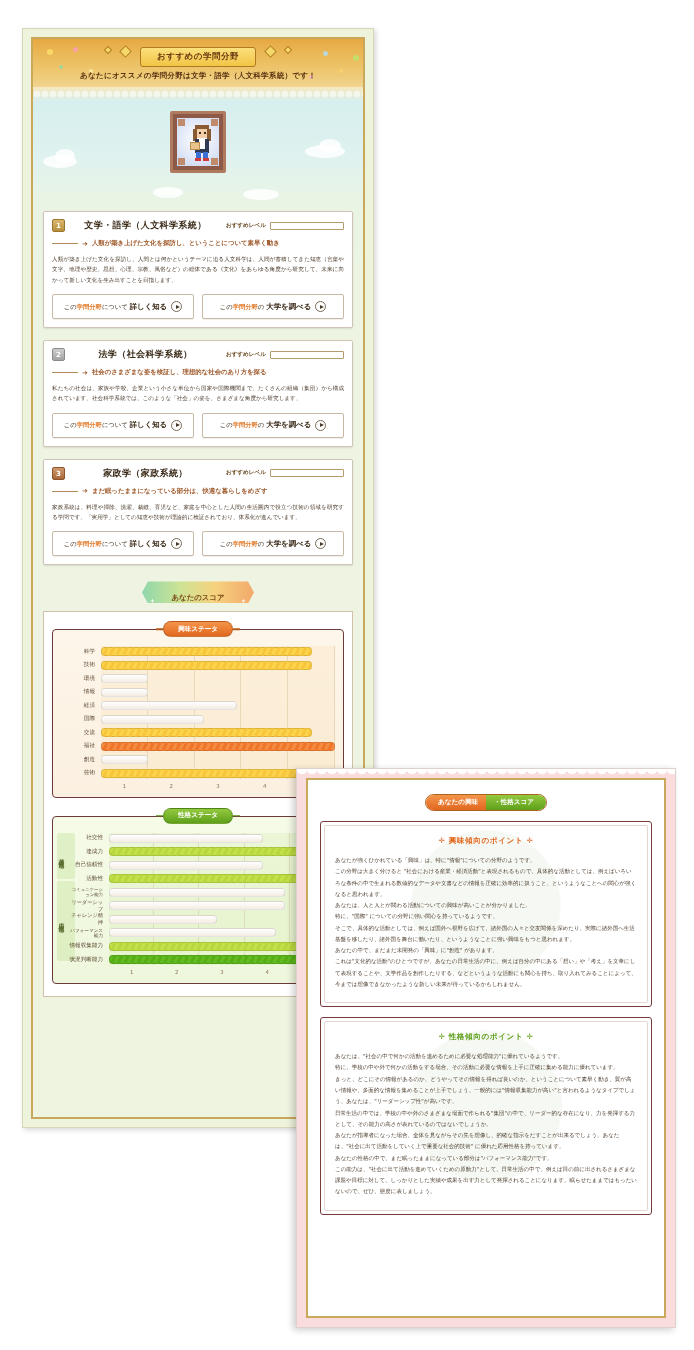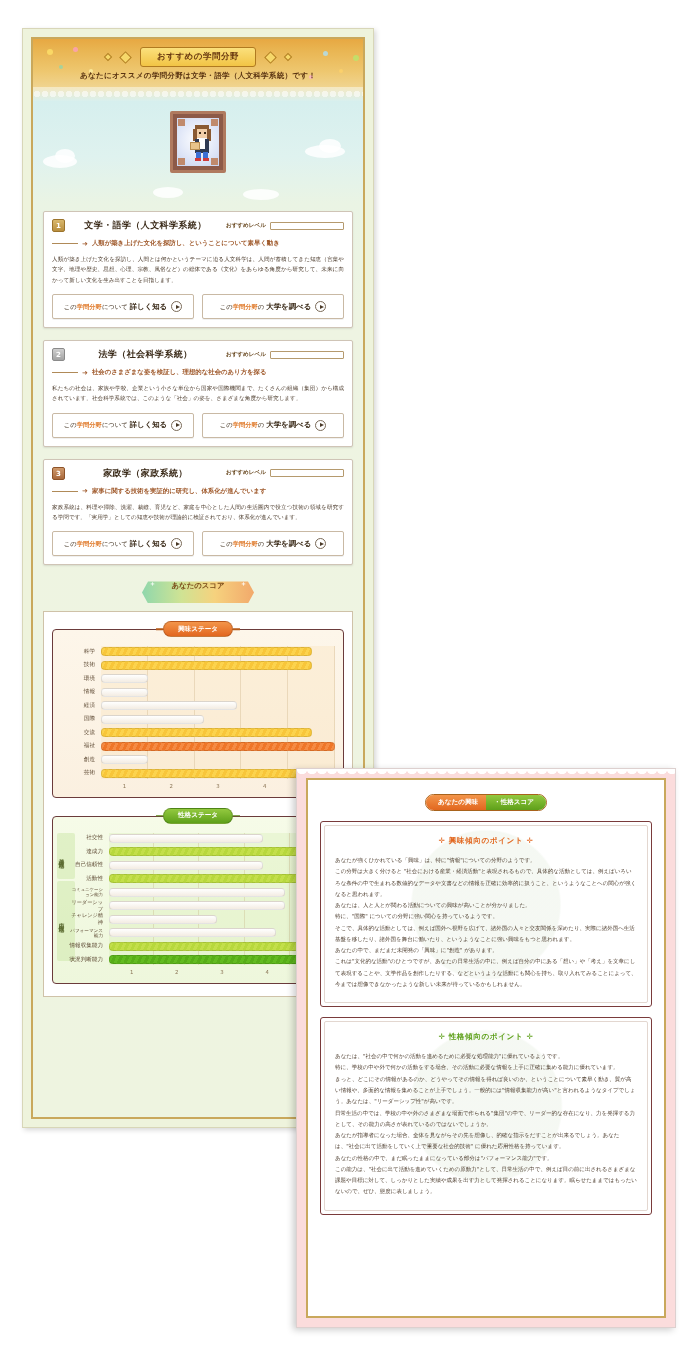--- a/index.html
+++ b/index.html
@@ -31,21 +31,21 @@
   }
   .hdr:after{
     content:""; position:absolute; left:0; right:0; bottom:0; height:14px;
     background:
       radial-gradient(circle at 4px 7px, rgba(255,255,255,.55) 3px, transparent 3.4px) 0 0/8px 14px repeat-x,
       linear-gradient(180deg,#f6e8c0,#d9f0ee);
   }
   .confetti{position:absolute;border-radius:50%;opacity:.75;}
   .ribbon{
     position:absolute; left:50%; top:8px; transform:translateX(-50%);
-    display:flex; align-items:center; gap:10px; z-index:3;
+    display:flex; gap:10px; z-index:3;
   }
   .dia{width:9px;height:9px;background:#f6d86a;border:1px solid #b07a20;transform:rotate(45deg);}
   .dia.sm{width:6px;height:6px;}
   .ribbon-mid{
     background:linear-gradient(180deg,#fbe07c,#f2c445);
     border:1px solid #b07a20; border-radius:3px;
     padding:3px 16px; font-size:8.5px; font-weight:bold; color:#6a3a10;
     white-space:nowrap; letter-spacing:.5px;
   }
   .hdr-sub{
@@ -143,21 +143,21 @@
     width:13px;height:13px;border-radius:50%;background:#b8883a;border:1px solid #8d6424;
   }
   .chev:after{
     content:"";position:absolute;left:3.5px;top:4.5px;
     border-top:4px solid #fff;border-left:3px solid transparent;border-right:3px solid transparent;
   }
   
   .score-tab{
     margin:16px auto 0 auto; width:112px; height:22px; position:relative;
     background:linear-gradient(90deg,#8fd7ac,#cfe394 35%,#f6d27e 65%,#f2a96b);
-    display:flex;align-items:flex-start;justify-content:center;
+    display:flex;align-items:flex-end;justify-content:center;
     clip-path:polygon(6px 0,calc(100% - 6px) 0,100% 50%,calc(100% - 6px) 100%,6px 100%,0 50%);
   }
   .score-tab span{font-size:7.4px;font-weight:bold;color:#7a4a18;}
   .score-tab i{position:absolute;width:5px;height:5px;background:#fff;opacity:.8;
     clip-path:polygon(50% 0,62% 38%,100% 50%,62% 62%,50% 100%,38% 62%,0 50%,38% 38%);}
 
   
   .chart-sheet{
     margin-top:8px; background:#fff; border:1px solid #cfc2a8;
     padding:10px 8px 12px 8px; position:relative;
@@ -375,21 +375,21 @@
           <div class="lvl-wrap">
             <span class="lvl-label">おすすめレベル</span>
             <span class="lvl-bar">
               <span class="lvl-fill" style="width:84%"></span>
             </span>
           </div>
         </div>
         <div class="card-lead">
           <span class="lead-line"></span>
             <span class="lead-arrow">➜</span>
-          <span>家事に関する技術を実証的に研究し、体系化が進んでいます</span>
+          <span>まだ眠ったままになっている部分は、快適な暮らしをめざす</span>
         </div>
         <div class="card-desc">家政系統は、料理や掃除、洗濯、裁縫、育児など、家庭を中心とした人間の生活圏内で役立つ技術の領域を研究する学問です。「実用学」としての知恵や技術が理論的に検証されており、体系化が進んでいます。</div>
         <div class="card-btns">
           <div class="cbtn">
             <span class="cbtn-txt"><span>この</span><span class="hl">学問分野</span><span>について</span> <b>詳しく知る</b></span>
             <span class="play"></span>
           </div>
           <div class="cbtn">
             <span class="cbtn-txt"><span>この</span><span class="hl">学問分野</span><span>の</span> <b>大学を調べる</b></span>
             <span class="play"></span>

